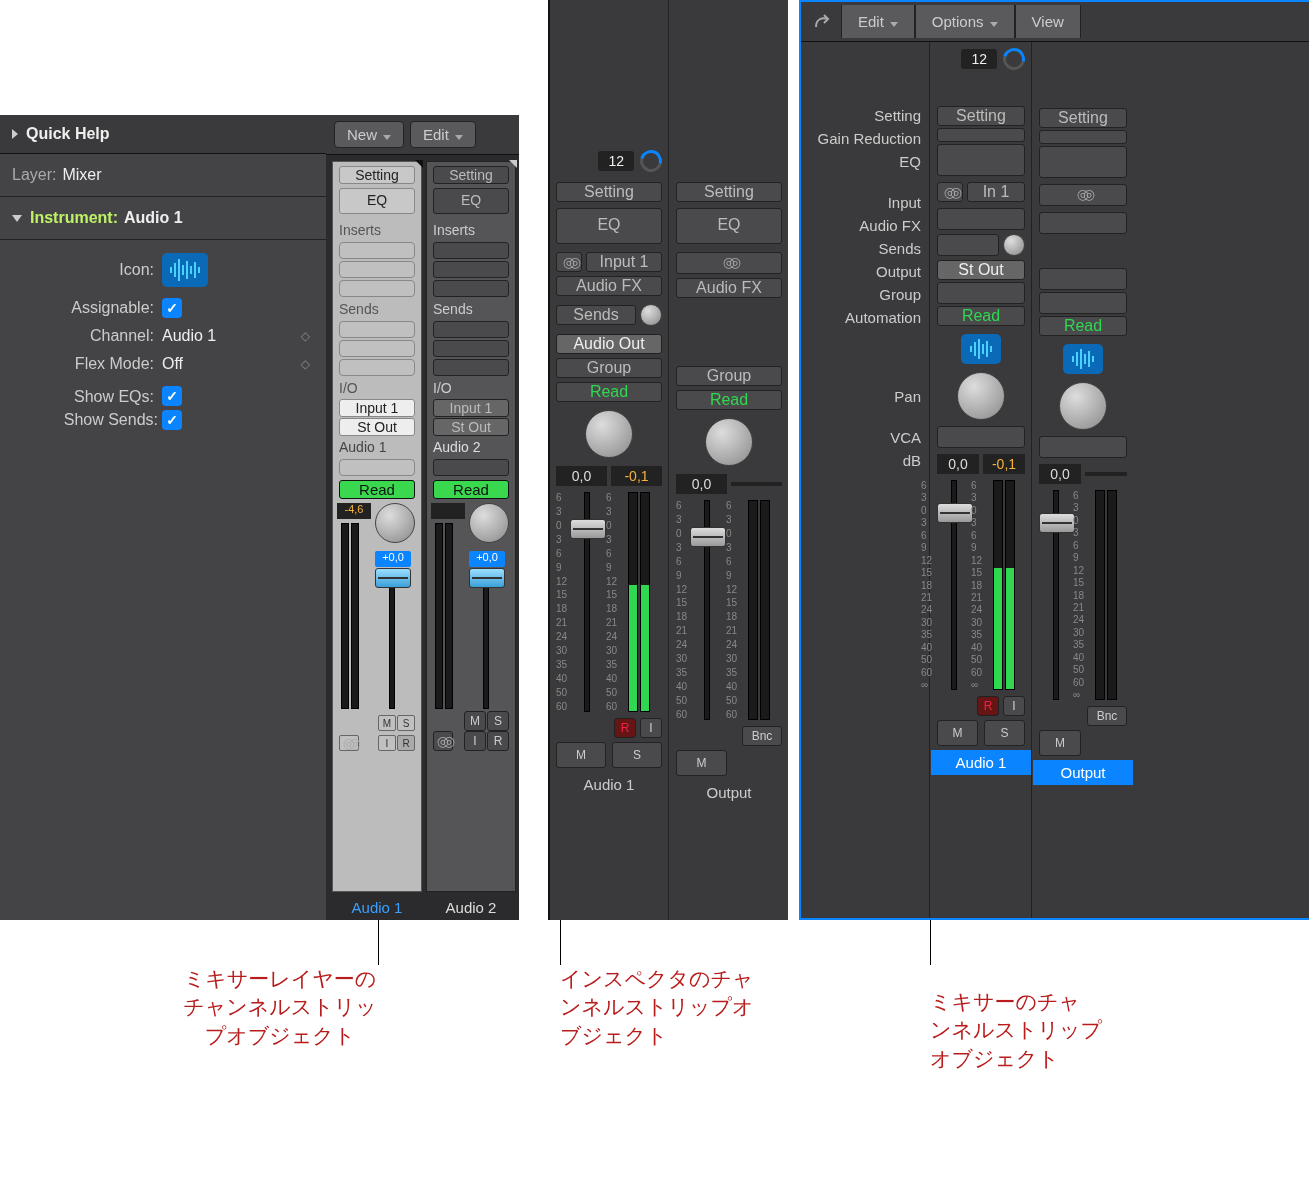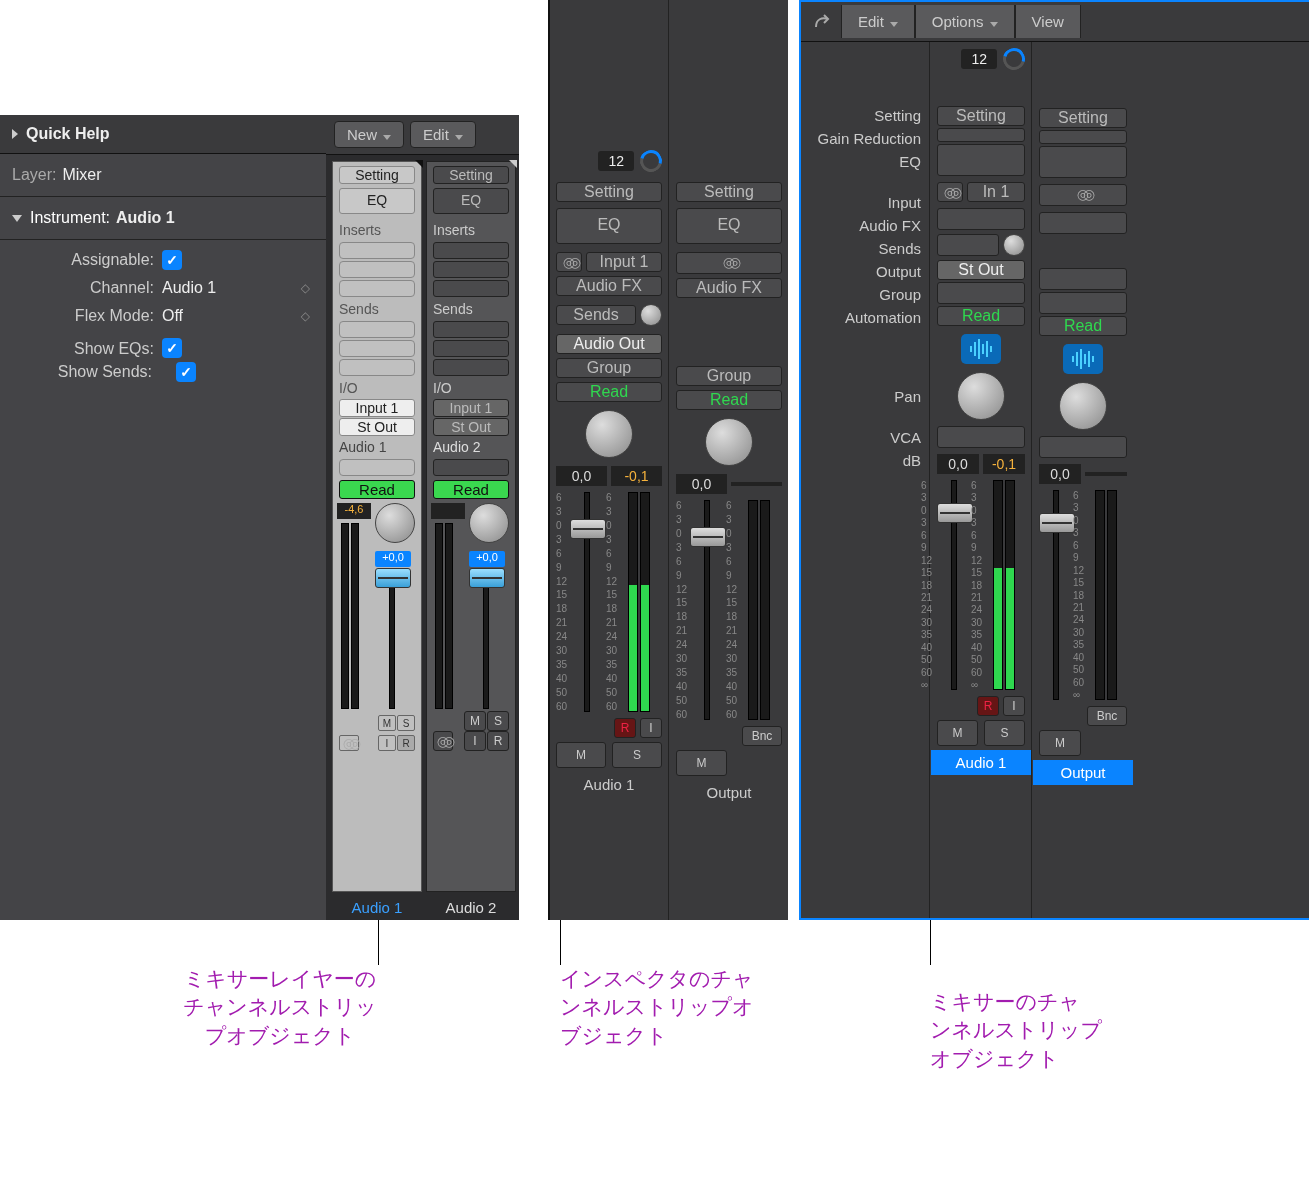--- a/index.html
+++ b/index.html
@@ -27,21 +27,21 @@
   .wave { display:flex; gap:2px; align-items:center; }
   .wave span { width:2px; background:#4ad1ff; display:block; }
   .meter { width:10px; background:#1a1a1a; position:relative; border:1px solid #000; }
   .meter-fill { position:absolute; bottom:0; left:0; right:0; background:linear-gradient(to top,#2fd84f,#2fd84f); }
   .fader-track { width:6px; background:#1a1a1a; border:1px solid #000; position:relative; }
   .fader-cap { width:36px; height:20px; background:linear-gradient(#ddd,#999); border:1px solid #333; border-radius:3px; position:absolute; left:-15px; }
   .fader-cap::after { content:""; position:absolute; left:2px; right:2px; top:8px; height:2px; background:#333; }
   .scale { display:flex; flex-direction:column; justify-content:space-between; font-size:10px; color:#888; }
   .mini-btn { width:22px; height:20px; background:#4a4a4c; border:1px solid #222; border-radius:3px; color:#ccc; font-size:12px; display:flex; align-items:center; justify-content:center; }
   .mini-btn-light { width:18px; height:16px; background:#c0c0c0; border:1px solid #666; border-radius:2px; color:#333; font-size:10px; display:flex; align-items:center; justify-content:center; }
-  .caption { position:absolute; font-size:21px; color:#a21caf; text-align:center; line-height:1.35; }
+  .caption { position:absolute; font-size:21px; color:#b91c1c; text-align:center; line-height:1.35; }
   .callout-line { position:absolute; background:#000; width:1px; }
   .stereo-icon::before { content:"◎◎"; letter-spacing:-6px; font-size:14px; color:#aaa; }
   .redbox { background:#661515; color:#e24; }
   .channel-name-sel { background:#0a84ff; color:#fff; padding:4px 0; text-align:center; font-size:15px; }
   .channel-name { color:#ccc; padding:4px 0; text-align:center; font-size:15px; }
   .insp-tool { background:#3a3a3c; border-bottom:1px solid #111; }
 </style>
 </head>
 <body>
 
@@ -51,45 +51,60 @@
     <div class="row insp-tool" style="padding:10px 12px;">
       <span class="disclosure"></span>
       <span style="font-weight:600; color:#eee;">Quick Help</span>
     </div>
     <div class="row" style="padding:12px 12px; border-bottom:1px solid #222;">
       <span style="color:#aaa; margin-right:6px;">Layer:</span>
       <span style="color:#eee;">Mixer</span>
     </div>
     <div class="row" style="padding:12px 12px; border-bottom:1px solid #222;">
       <span class="disclosure-down"></span>
-      <span style="color:#ffffff; margin-right:6px;">Instrument:</span>
+      <span style="color:#bef264; margin-right:6px;font-weight:bold;">Instrument:</span>
       <span style="color:#eee; font-weight:600;">Audio 1</span>
     </div>
 
     <div style="padding:6px 16px 0 0;">
+      <div class="row" style="height:48px;">
+        <div class="label-r" style="width:162px; padding-right:8px;">Icon:</div>
+        <div class="audio-icon">
+          <div class="wave">
+              <span style="height:6px"></span>
+              <span style="height:14px"></span>
+              <span style="height:22px"></span>
+              <span style="height:10px"></span>
+              <span style="height:18px"></span>
+              <span style="height:8px"></span>
+              <span style="height:16px"></span>
+              <span style="height:6px"></span>
+            </div>
+        </div>
+      </div>
       <div class="row" style="height:28px;">
         <div class="label-r" style="width:162px; padding-right:8px;">Assignable:</div>
         <div class="checkbox"></div>
       </div>
       <div class="row" style="height:28px;">
         <div class="label-r" style="width:162px; padding-right:8px;">Channel:</div>
         <div style="color:#eee;">Audio 1</div>
         <div style="margin-left:auto; color:#888; font-size:12px;">◇</div>
       </div>
       <div class="row" style="height:28px;">
         <div class="label-r" style="width:162px; padding-right:8px;">Flex Mode:</div>
         <div style="color:#eee;">Off</div>
         <div style="margin-left:auto; color:#888; font-size:12px;">◇</div>
       </div>
       <div class="row" style="height:28px;align-items:flex-end;">
         <div class="label-r" style="width:162px; padding-right:8px;">Show EQs:</div>
         <div class="checkbox"></div>
       </div>
       <div class="row" style="height:28px;">
-        <div class="label-r" style="width:176px; padding-right:24px;">Show Sends:</div>
+        <div class="label-r" style="width:162px; padding-right:4px;">Show Sends:</div>
         <div class="checkbox"></div>
       </div>
     </div>
   </div>
 
   <div style="position:absolute; left:326px; top:0; right:0; bottom:0; background:#2b2b2d;">
     <div class="row" style="gap:6px; padding:6px 8px; border-bottom:1px solid #111; background:#3a3a3c;">
       <div class="btn" style="padding:4px 12px;"><span>New</span><span class="chev"></span></div>
       <div class="btn" style="padding:4px 12px;"><span>Edit</span><span class="chev"></span></div>
     </div>

